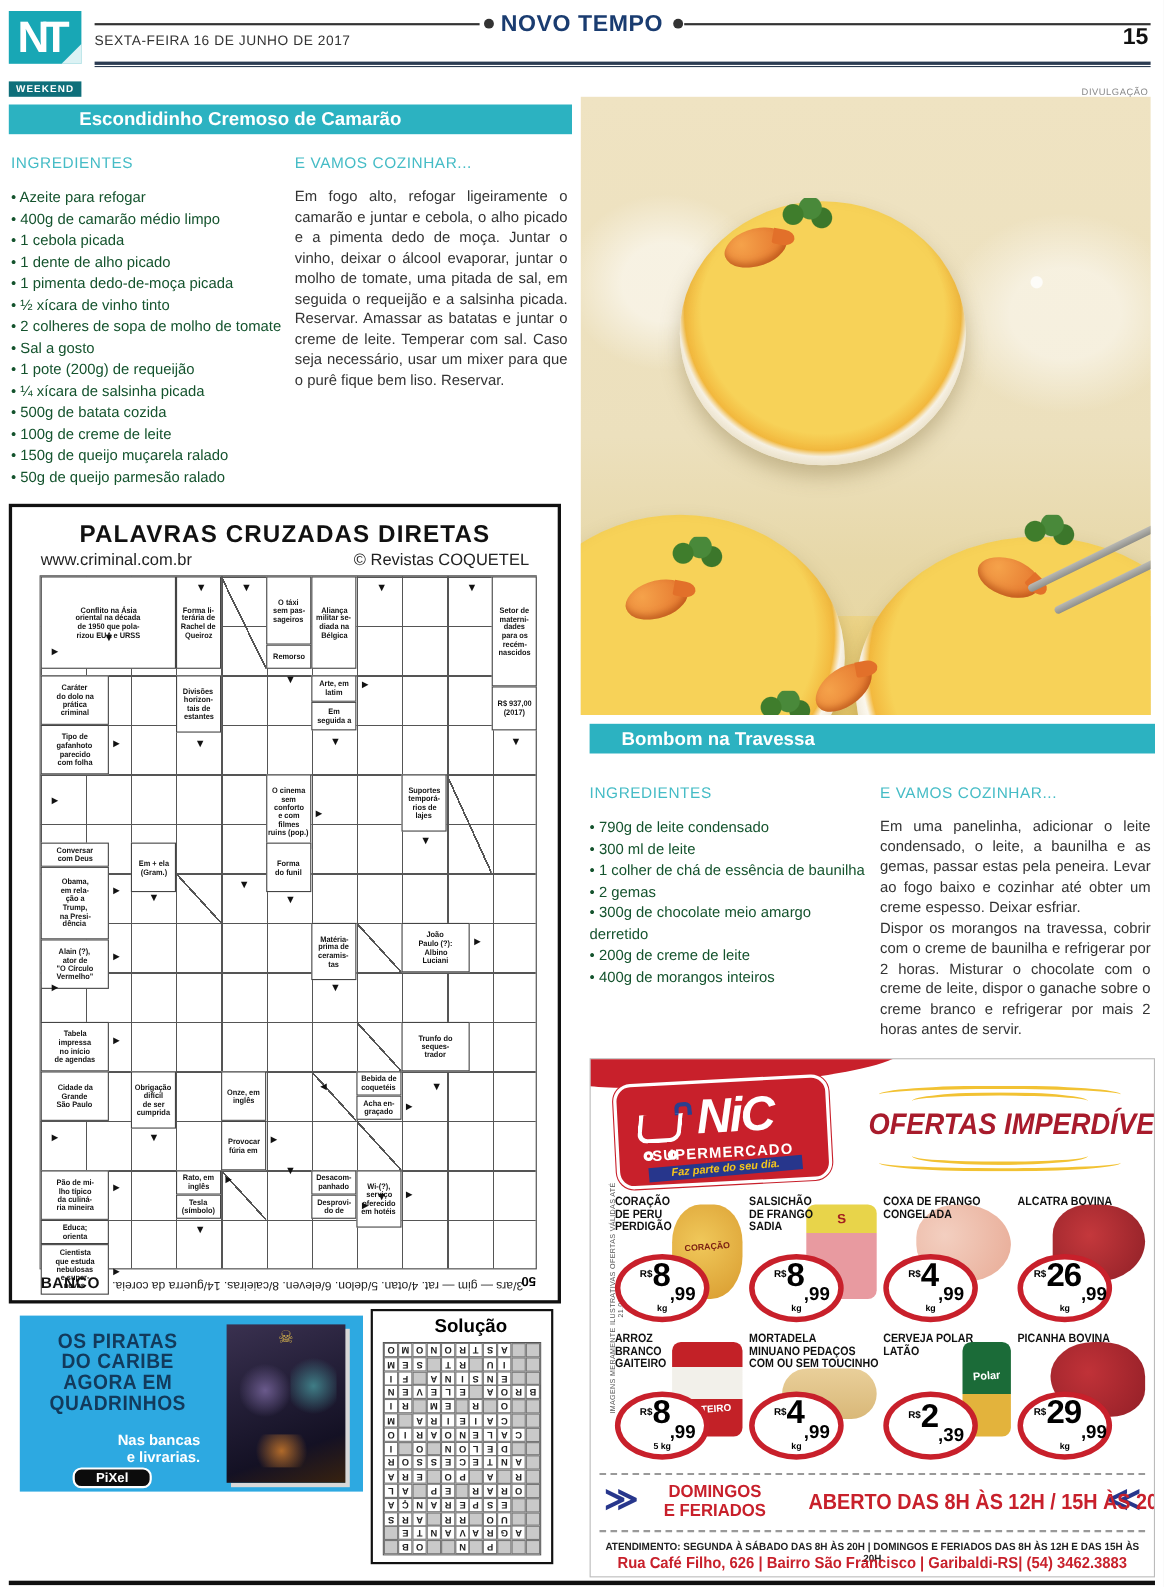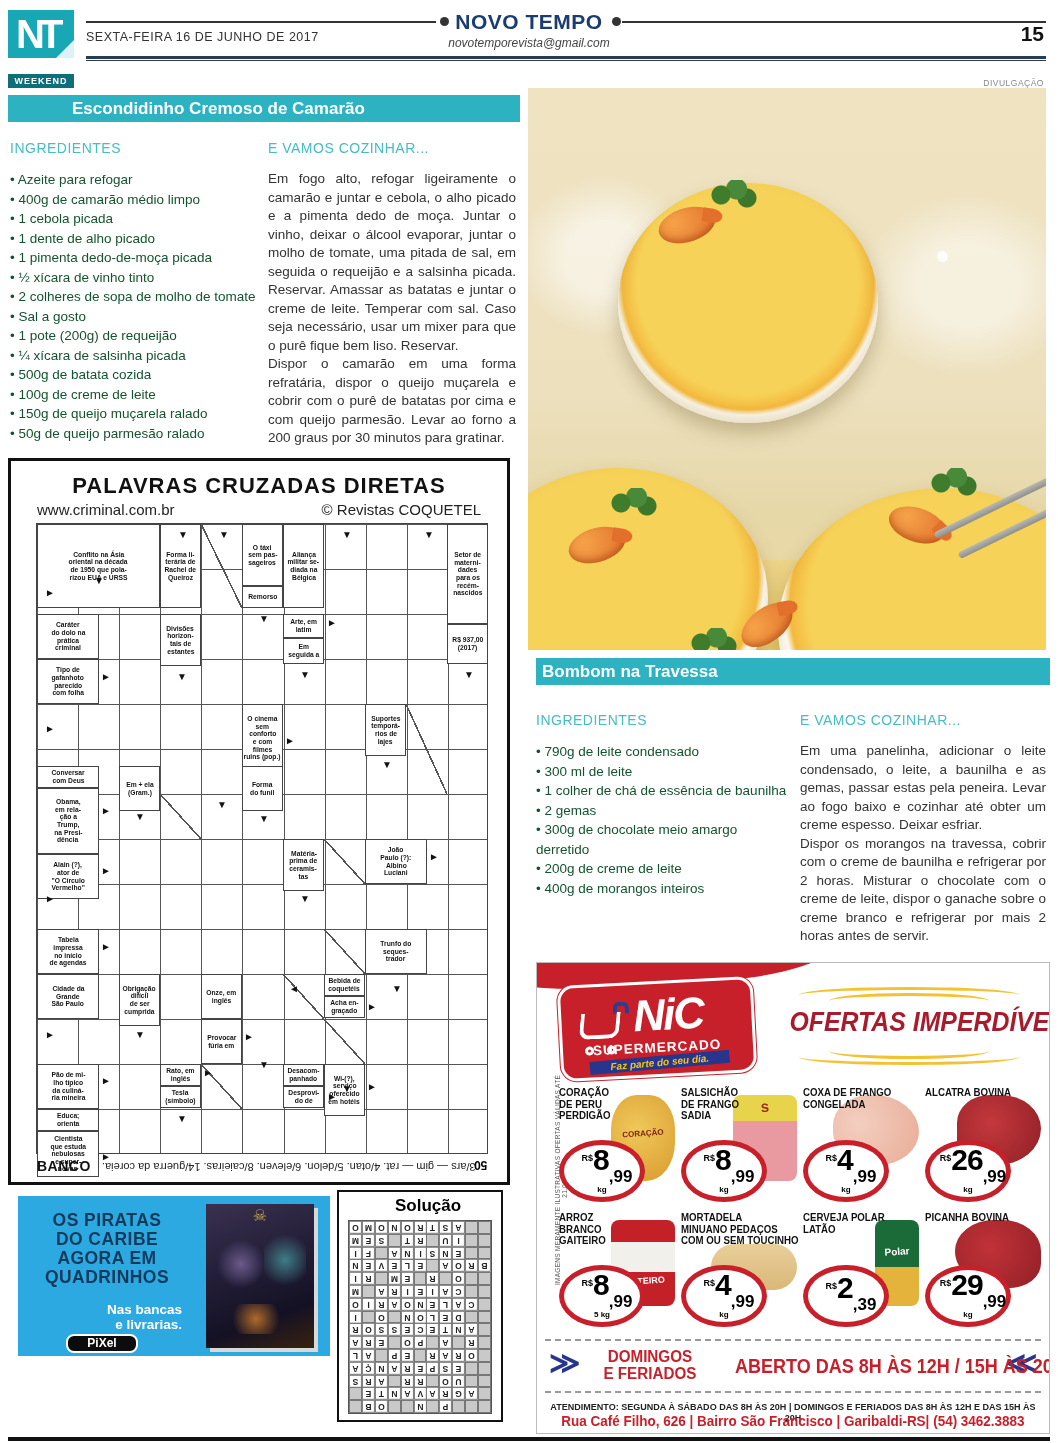--- a/index.html
+++ b/index.html
@@ -147,21 +147,20 @@
     <span class="nt">NT</span>
     <span class="fold"></span>
   </div>
   <div class="nt-weekend">WEEKEND</div>
   <div class="hdr-date">SEXTA-FEIRA 16 DE JUNHO DE 2017</div>
   <div class="hdr-line l"></div>
   <div class="hdr-line r"></div>
   <div class="hdr-dot" style="left:440px;"></div>
   <div class="hdr-dot" style="left:612px;"></div>
   <div class="hdr-title">NOVO TEMPO</div>
-  <div class="hdr-mail">novotemporevista@gmail.com</div>
   <div class="hdr-page">15</div>
   <div class="hdr-rule"></div>
 
   <div class="teal-bar" style="left:8px;top:95px;width:512px;padding-left:64px;">Escondidinho Cremoso de Camarão</div>
   <div class="sec-head" style="left:10px;top:140px;">INGREDIENTES</div>
   <div class="ing-list" style="left:10px;top:170px;width:252px;">
       <div class="ing">• Azeite para refogar</div>
       <div class="ing">• 400g de camarão médio limpo</div>
       <div class="ing">• 1 cebola picada</div>
       <div class="ing">• 1 dente de alho picado</div>
@@ -172,21 +171,20 @@
       <div class="ing">• 1 pote (200g) de requeijão</div>
       <div class="ing">• ¼ xícara de salsinha picada</div>
       <div class="ing">• 500g de batata cozida</div>
       <div class="ing">• 100g de creme de leite</div>
       <div class="ing">• 150g de queijo muçarela ralado</div>
       <div class="ing">• 50g de queijo parmesão ralado</div>
     </div>
   <div class="sec-head" style="left:268px;top:140px;">E VAMOS COZINHAR...</div>
   <div class="paras" style="left:268px;top:170px;width:248px;">
       <p>Em fogo alto, refogar ligeiramente o camarão e juntar e cebola, o alho picado e a pimenta dedo de moça. Juntar o vinho, deixar o álcool evaporar, juntar o molho de tomate, uma pitada de sal, em seguida o requeijão e a salsinha picada. Reservar. Amassar as batatas e juntar o creme de leite. Temperar com sal. Caso seja necessário, usar um mixer para que o purê fique bem liso. Reservar.</p>
-      <p>Dispor o camarão em uma forma refratária, dispor o queijo muçarela e cobrir com o purê de batatas por cima e com queijo parmesão. Levar ao forno a 200 graus por 30 minutos para gratinar.</p>
     </div>
 
   <div class="credit">DIVULGAÇÃO</div>
   <div class="photo">
     <div class="cloth"></div>
     <div class="ramekin" style="left:90px;top:95px;width:260px;height:240px;"></div>
     <div class="ramekin" style="left:-60px;top:380px;width:300px;height:260px;"></div>
     <div class="ramekin" style="left:250px;top:400px;width:330px;height:280px;"></div>
     <div class="shrimp" style="left:130px;top:120px;"></div>
     <div class="shrimp" style="left:40px;top:440px;"></div>
@@ -445,21 +443,21 @@
         <div class="cw-arrow" style="left: 290px; top: 568px;">►</div>
         <div class="cw-arrow" style="left: 64px; top: 628px;">►</div>
       </div>
     <div class="cw-banco">
       <b>BANCO</b>
       <span class="banco-flip">3/ars — gim — rat. 4/otan. 5/delon. 6/eleven. 8/caieiras. 14/guerra da coreia.</span>
     </div>
     <div class="cw-num">50</div>
   </div>
 
-  <div class="teal-bar" style="left:536px;top:658px;width:514px;padding-left:6px;">Bombom na Travessa</div>
+  <div class="teal-bar" style="left:536px;top:658px;width:514px;padding-left:29px;">Bombom na Travessa</div>
   <div class="sec-head" style="left:536px;top:712px;">INGREDIENTES</div>
   <div class="ing-list" style="left:536px;top:742px;width:256px;">
       <div class="ing">• 790g de leite condensado</div>
       <div class="ing">• 300 ml de leite</div>
       <div class="ing">• 1 colher de chá de essência de baunilha</div>
       <div class="ing">• 2 gemas</div>
       <div class="ing">• 300g de chocolate meio amargo derretido</div>
       <div class="ing">• 200g de creme de leite</div>
       <div class="ing">• 400g de morangos inteiros</div>
     </div>

